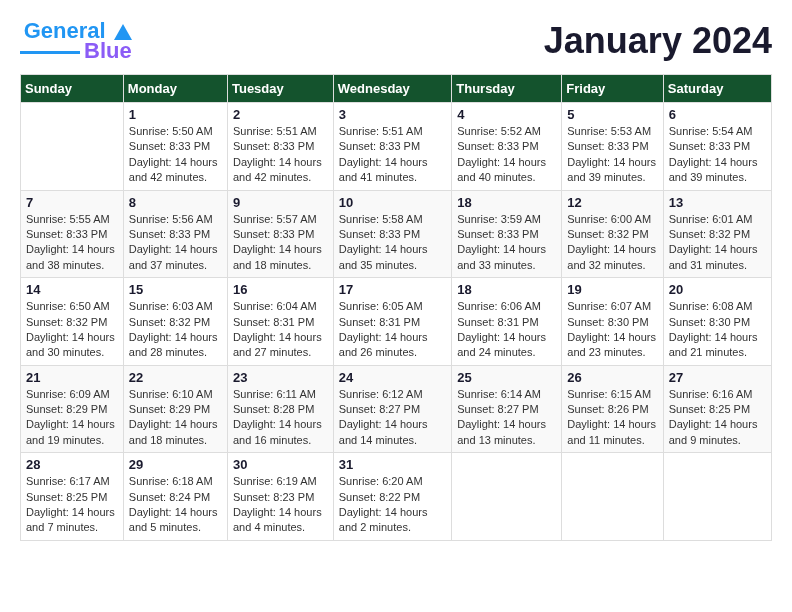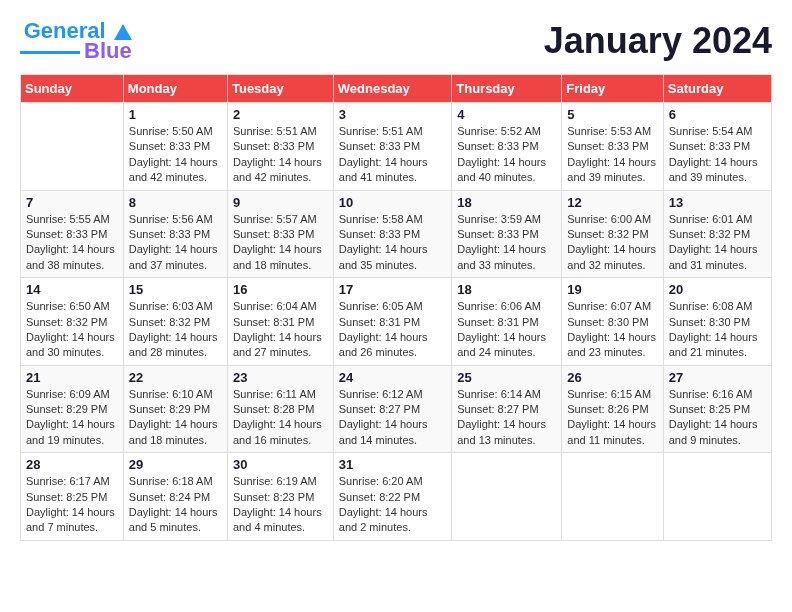--- a/index.html
+++ b/index.html
@@ -46,21 +46,21 @@
     .subtitle {
       font-size: 14px;
       color: #444;
     }
     .calendar-table {
       width: 100%;
       border-collapse: collapse;
       font-size: 11px;
     }
     .calendar-table th {
-      background: #ef4444;
+      background: #14532d;
       color: #fff;
       padding: 6px 4px;
       text-align: left;
       font-size: 13px;
       font-weight: bold;
       border: 1px solid #ddd;
     }
     .calendar-table td {
       border: 1px solid #ddd;
       vertical-align: top;

